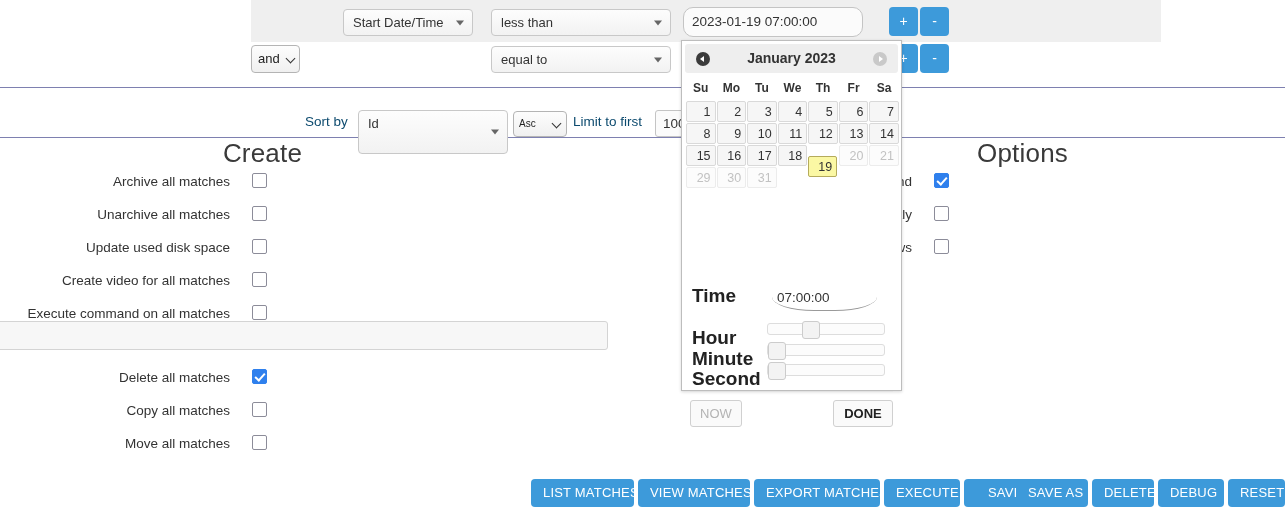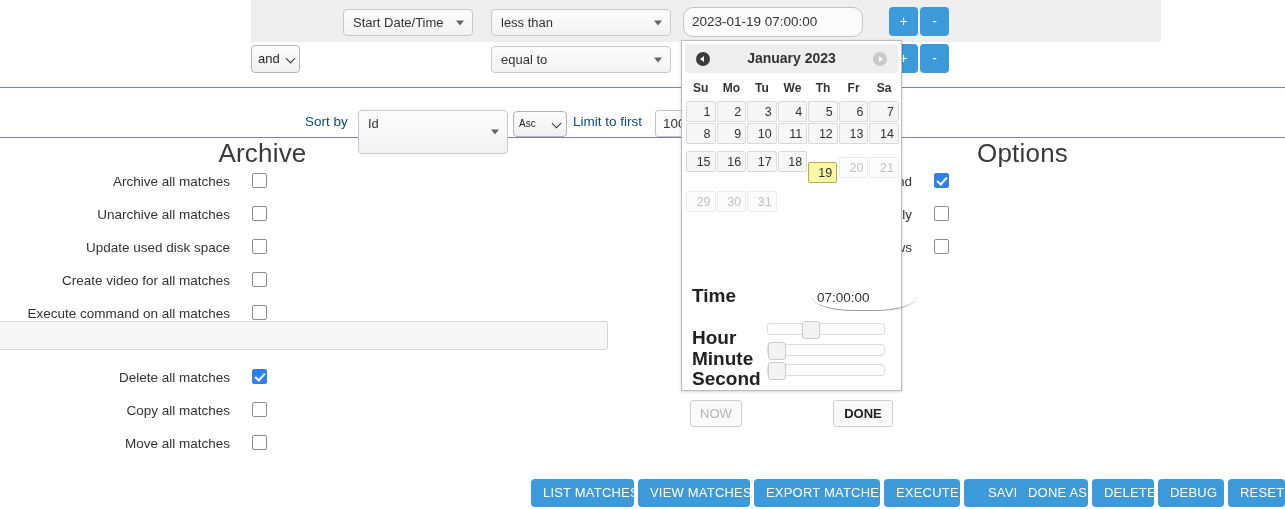--- a/index.html
+++ b/index.html
@@ -239,37 +239,36 @@
   .dp-day {
     display: block;
     height: 21px; line-height: 20px;
     text-align: right; padding-right: 4px;
     font-size: 12.5px; color: #333;
     background: #f6f6f6;
     border: 1px solid #d9d9d9;
     border-radius: 2px;
     cursor: pointer;
   }
-  .dp-day.other { color: #c2c2c2; background: #fcfcfc; border-color: #ececec; cursor: default; margin-top: 12px; }
+  .dp-day.other { color: #c2c2c2; background: #fcfcfc; border-color: #ececec; cursor: default; }
   .dp-day.sel { background: #fbf8a4; border-color: #b5ab5c; color: #333; font-weight: normal; }
   .dp-day.blank { background: transparent; border-color: transparent; cursor: default; }
 
   .dp-timelbl {
     position: absolute; left: 10px;
     font-size: 19px; font-weight: bold; color: #222;
   }
   .dp-timeval {
     position: absolute; left: 90px; top: 246px;
     width: 105px; height: 24px;
     border: none; border-bottom: 1px solid #9a9a9a;
     border-radius: 40% / 0 0 14px 14px;
     font-size: 13.5px; color: #333;
     line-height: 22px; padding-left: 5px;
     cursor: text;
-    margin-left: 40px;
   }
   .dp-slider {
     position: absolute; left: 85px;
     width: 118px; height: 12px;
     background: #fcfcfc;
     border: 1px solid #dddddd;
     border-radius: 3px;
   }
   .dp-handle {
     position: absolute; top: -3px;
@@ -358,21 +357,21 @@
   <div class="sel sort-sel">
     <span>Id</span>
     <span class="caret"></span>
   </div>
   <div class="asc-sel">
     <span>Asc</span>
     <span class="chev"></span>
   </div>
   <div class="limit-box">100</div>
 
-  <div class="colhead colhead-actions">Archive</div>
+  <div class="colhead colhead-actions">Create</div>
   <div class="colhead colhead-options">Options</div>
 
   <div class="cbrow" style="left:252px; top:173px;">
     <span class="cblabel">Archive all matches</span>
     <span class="cbx"></span>
   </div>
   <div class="cbrow" style="left:252px; top:206px;">
     <span class="cblabel">Unarchive all matches</span>
     <span class="cbx"></span>
   </div>
@@ -552,19 +551,19 @@
     <div class="dp-btn dp-now">NOW</div>
     <div class="dp-btn dp-done">DONE</div>
   </div>
 
   <div class="btnbar">
     <button class="bigbtn" style="left:531px; width:103px;">LIST MATCHES</button>
     <button class="bigbtn" style="left:638px; width:112px;">VIEW MATCHES</button>
     <button class="bigbtn" style="left:754px; width:126px;">EXPORT MATCHES</button>
     <button class="bigbtn" style="left:884px; width:76px;">EXECUTE</button>
     <button class="bigbtn" style="left:964px; width:68px;padding-left:24px;">SAVE</button>
-    <button class="bigbtn" style="left:1016px; width:72px;">DONE AS</button>
+    <button class="bigbtn" style="left:1016px; width:72px;">SAVE AS</button>
     <button class="bigbtn" style="left:1092px; width:62px;">DELETE</button>
     <button class="bigbtn" style="left:1158px; width:66px;">DEBUG</button>
     <button class="bigbtn" style="left:1228px; width:57px;">RESET</button>
   </div>
 
 </div>
 
 </body></html>

